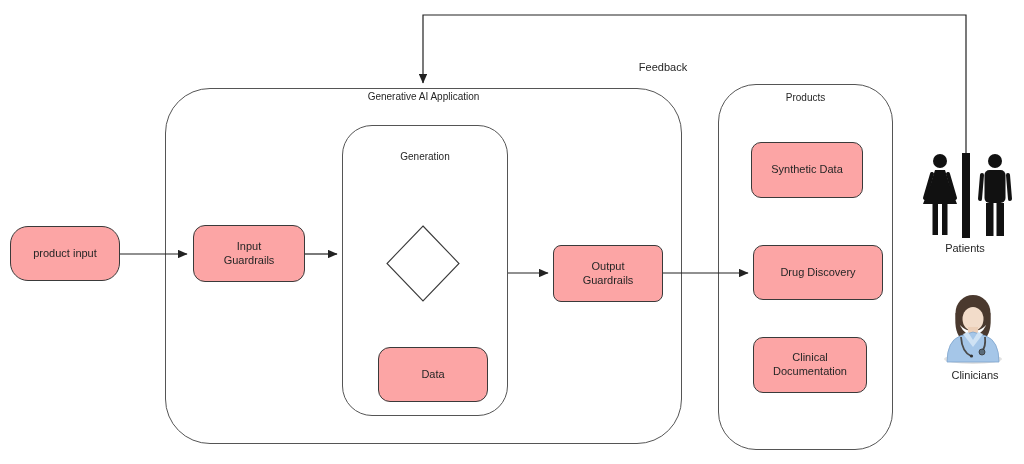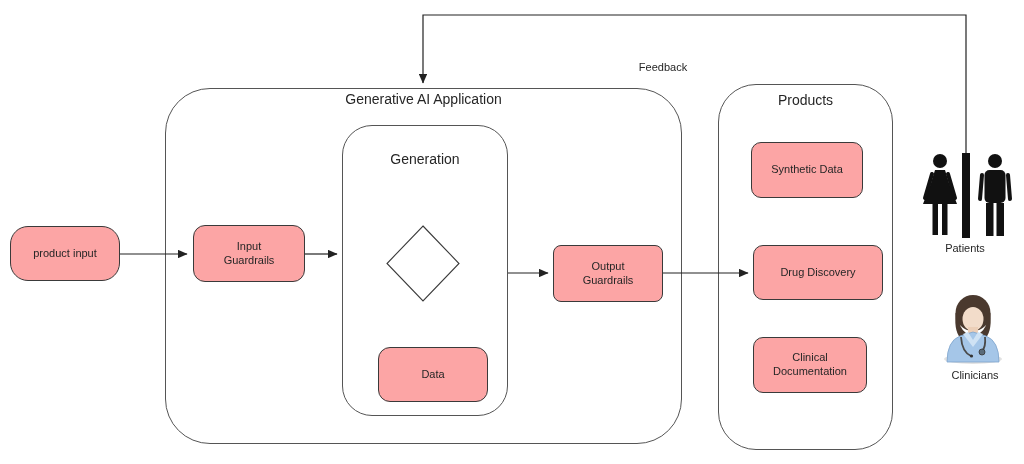--- a/index.html
+++ b/index.html
@@ -11,21 +11,21 @@
     position:absolute; border:1px solid #555; background:transparent;
     box-sizing:border-box;
   }
   .node-box {
     position:absolute; border:1px solid #3a3a3a; background:#fca5a5;
     box-sizing:border-box; display:flex; align-items:center; justify-content:center;
     text-align:center; font-size:11px; line-height:1.25; white-space:pre-line;
     z-index:2;
   }
   .container-label {
-    position:absolute; text-align:center; font-size:14px; z-index:3;
+    position:absolute; text-align:center; font-size:10px; z-index:3;
   }
   .free-label {
     position:absolute; text-align:center; font-size:11px; z-index:3;
   }
   .llm-label {
     position:absolute; text-align:center; font-size:10.5px; line-height:1.2;
     white-space:pre-line; z-index:6;
   }
   svg.overlay {
     position:absolute; left:0; top:0; z-index:5; pointer-events:none;

